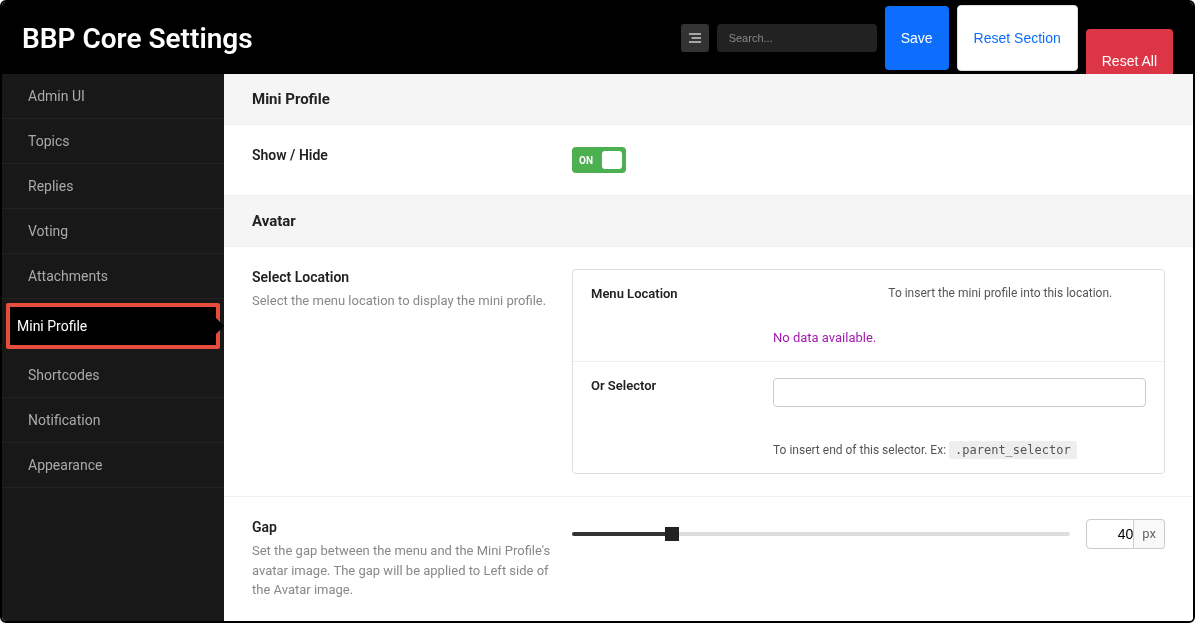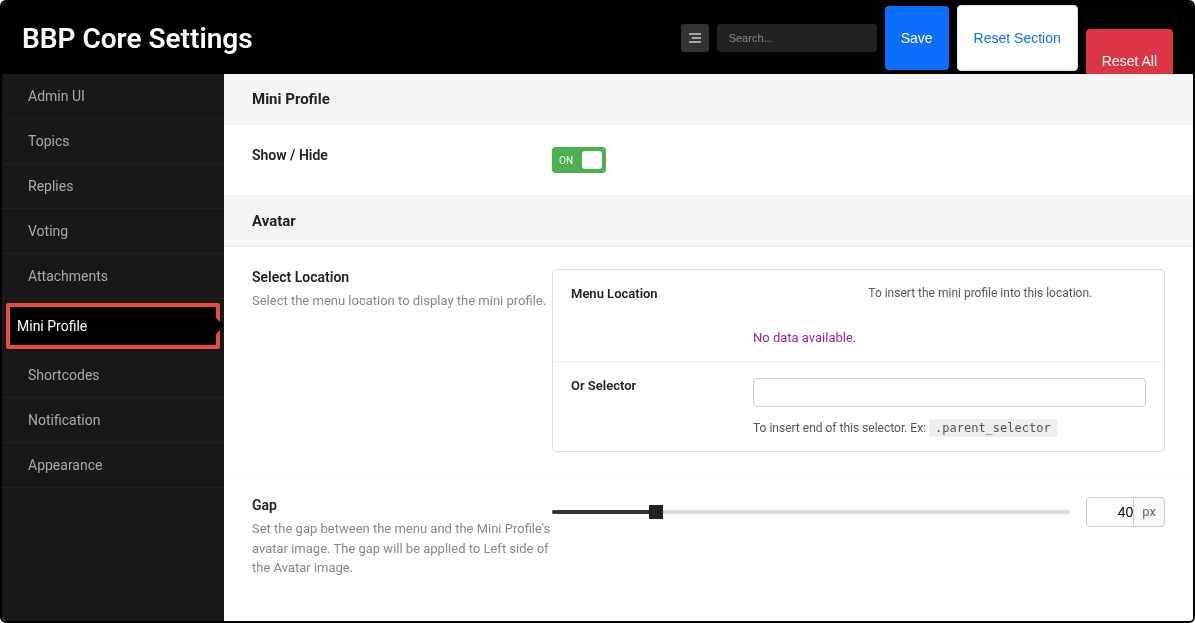--- a/index.html
+++ b/index.html
@@ -16,36 +16,36 @@
 .btn-primary { background: #0d6efd; color: #fff; }
 .btn-light { background: #fff; color: #0d6efd; border: 1px solid #ddd; }
 .btn-danger { background: #dc3545; color: #fff; margin-top: 45px; }
 .body { display: flex; flex: 1; overflow: hidden; }
 .sidebar { width: 222px; background: #181818; display: flex; flex-direction: column; }
 .sidebar-item { color: #aaa; padding: 14px 26px; font-size: 14px; border-bottom: 1px solid #222; cursor: pointer; position: relative; }
 .sidebar-item.active { color: #fff; background: #000; border: 4px solid #e74c3c; margin: 4px; border-radius: 2px; padding: 11px 7px; }
 .sidebar-item.active::after { content: ""; position: absolute; right: -8px; top: 50%; transform: translateY(-50%); width: 0; height: 0; border-top: 8px solid transparent; border-bottom: 8px solid transparent; border-left: 8px solid #000; }
 .main { flex: 1; overflow-y: auto; background: #fff; }
 .section-header { background: #f5f5f5; padding: 16px 28px; font-weight: 700; font-size: 15px; color: #222; border-bottom: 1px solid #eee; }
-.setting-row { display: flex; padding: 22px 28px; border-bottom: 1px solid #f0f0f0; }
+.setting-row { display: flex; padding: 22px 28px; border-bottom: 1px solid #f0f0f0; gap: 20px; }
 .setting-label { width: 300px; flex-shrink: 0; }
 .setting-label-title { font-weight: 600; font-size: 14px; color: #222; margin-bottom: 6px; }
 .setting-label-desc { font-size: 13px; color: #888; line-height: 1.5; }
 .setting-control { flex: 1; }
 .toggle { width: 54px; height: 26px; background: #4caf50; border-radius: 4px; position: relative; cursor: pointer; display: flex; align-items: center; }
-.toggle-label { color: #fff; font-size: 10px; font-weight: 400; position: absolute; left: 7px; }
+.toggle-label { color: #fff; font-size: 10px; font-weight: 700; position: absolute; left: 7px; }
 .toggle-knob { width: 20px; height: 18px; background: #fff; border-radius: 3px; position: absolute; right: 4px; }
 .location-box { border: 1px solid #ddd; border-radius: 4px; }
 .location-row { display: flex; align-items: flex-start; padding: 16px 18px; border-bottom: 1px solid #eee; gap: 12px; }
 .location-row:last-child { border-bottom: none; flex-wrap: wrap; }
 .location-label { font-weight: 600; font-size: 13px; width: 170px; flex-shrink: 0; color: #222; }
 .location-nodata { font-size: 13px; color: #a21caf; margin-top: 44px; }
 .location-hint { font-size: 12px; color: #555; }
 .text-input { border: 1px solid #ccc; border-radius: 4px; padding: 6px 10px; width: 100%; font-size: 13px; }
-.selector-hint { font-size: 12px; color: #555; width: 100%; margin-top: 2px; margin-left: 182px; }
+.selector-hint { font-size: 12px; color: #555; width: 100%; margin-top: 24px; margin-left: 182px; }
 .code-tag { background: #eee; padding: 2px 6px; font-family: monospace; font-size: 12px; border-radius: 2px; }
 .slider-row { display: flex; align-items: center; gap: 16px; }
 .slider-track { flex: 1; height: 4px; background: #ddd; position: relative; border-radius: 2px; }
 .slider-fill { position: absolute; left: 0; top: 0; height: 100%; background: #333; width: 20%; border-radius: 2px; }
 .slider-thumb { position: absolute; left: 20%; top: 50%; transform: translate(-50%, -50%); width: 14px; height: 14px; background: #222; }
 .num-input { border: 1px solid #ccc; border-radius: 4px 0 0 4px; padding: 6px 0; width: 48px; text-align: right; font-size: 14px; }
 .unit-box { border: 1px solid #ccc; border-left: none; border-radius: 0 4px 4px 0; padding: 6px 8px; font-size: 13px; background: #f9f9f9; color: #666; }
 .num-wrap { display: flex; align-items: stretch; }
 </style>
 </head>

